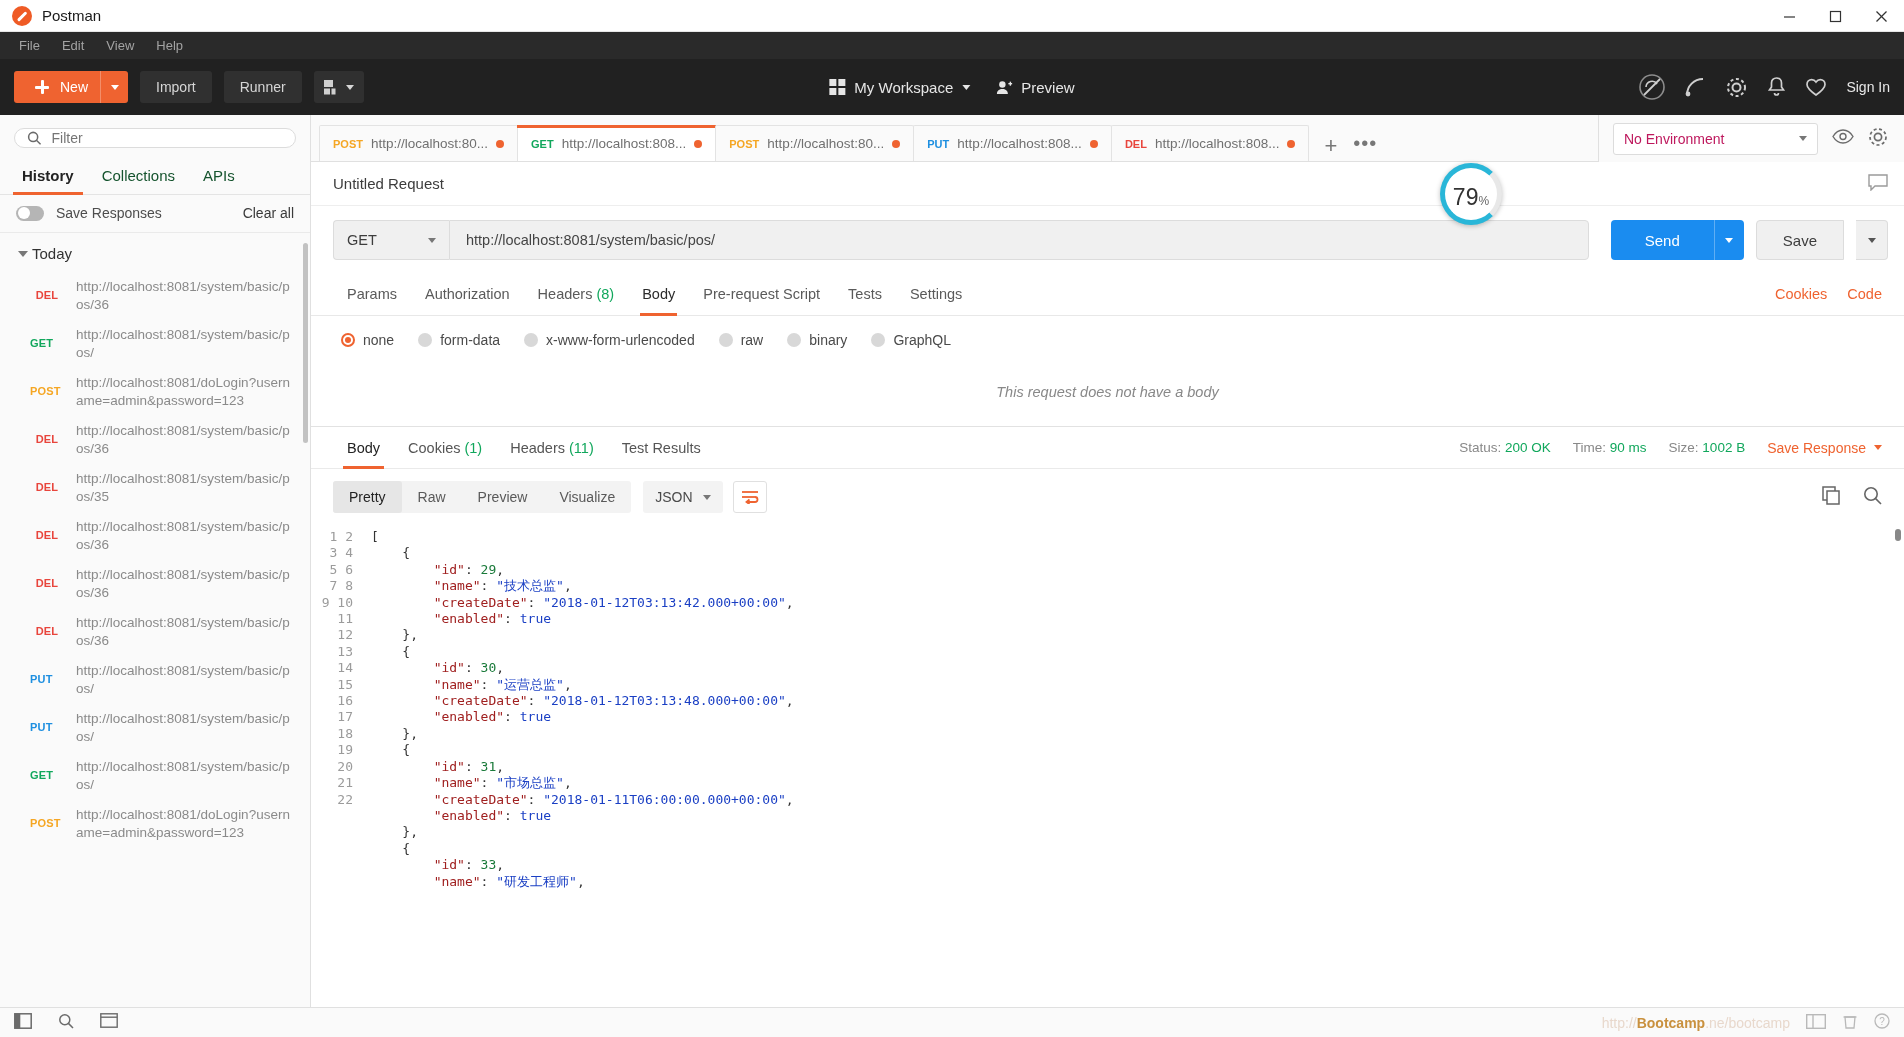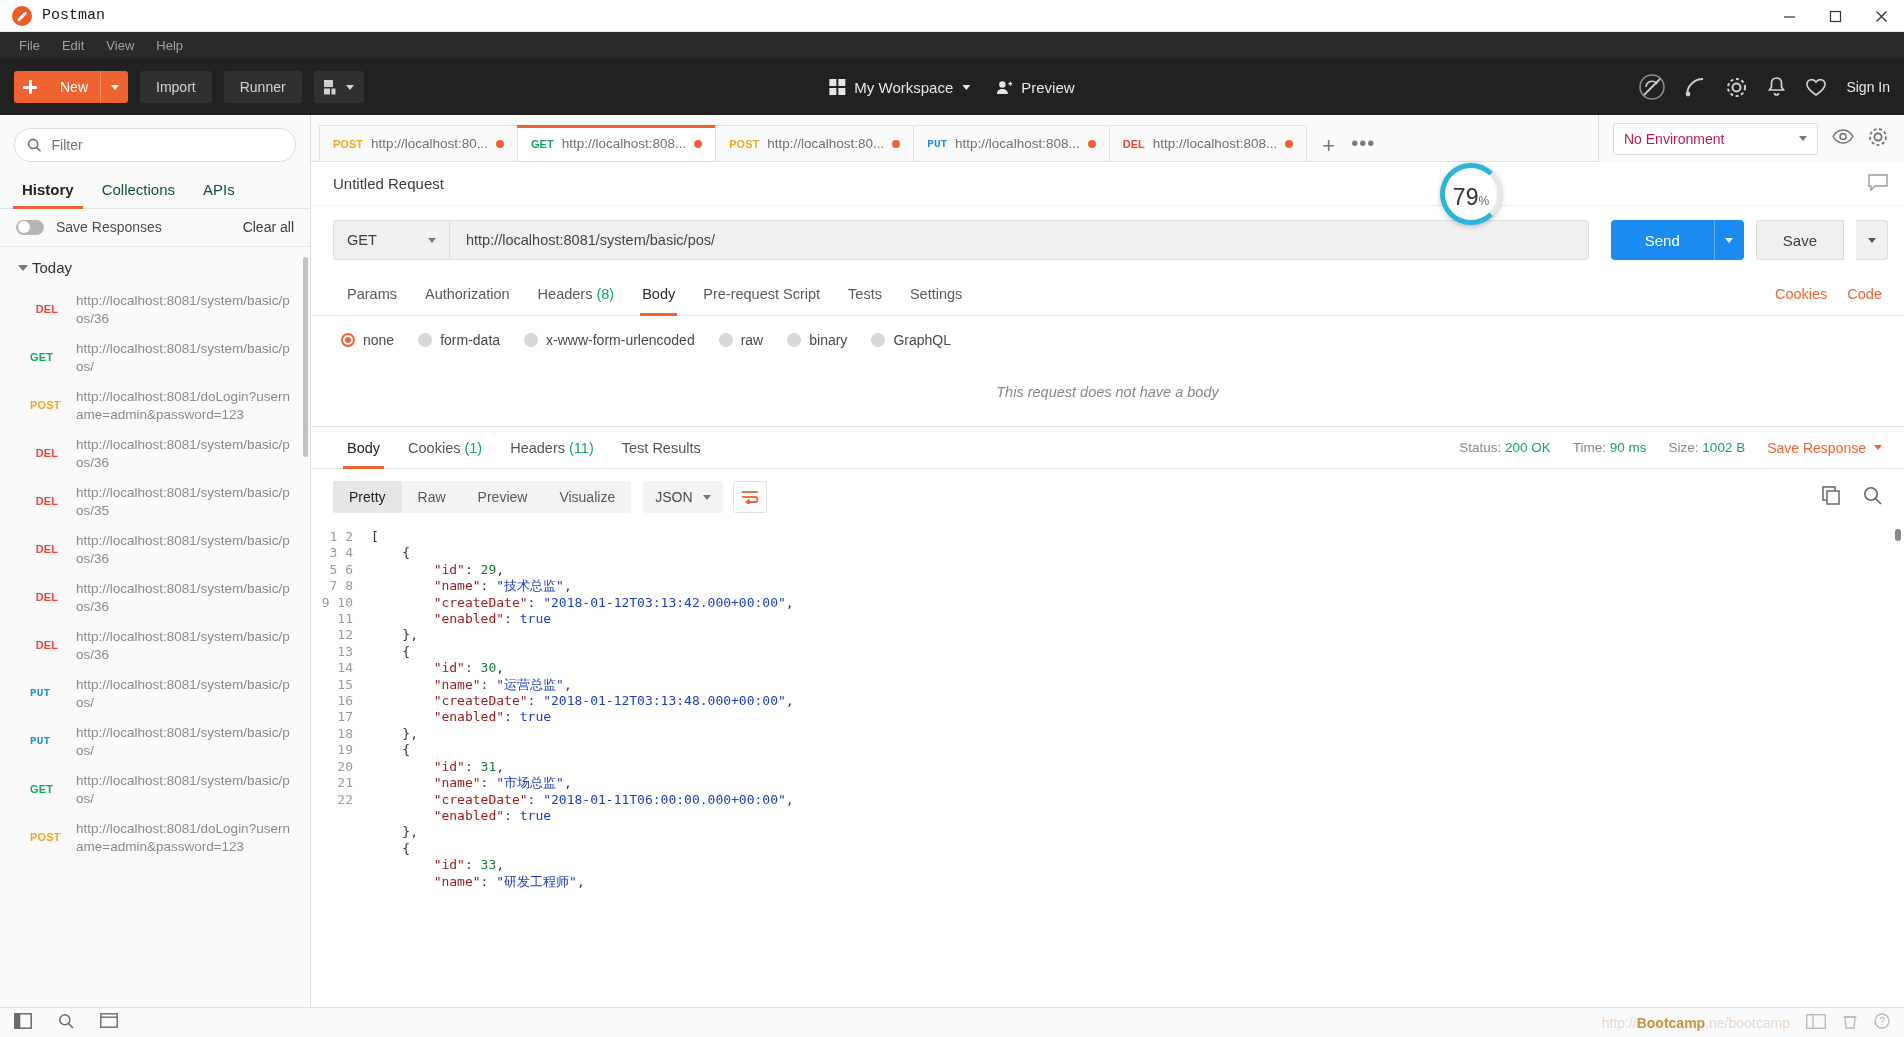--- a/index.html
+++ b/index.html
@@ -17,21 +17,21 @@
     border-bottom: 1px solid #e6e6e6; position: relative;
   }
   .tb-logo {
     width: 20px; height: 20px; margin-left: 12px; border-radius: 50%;
     background: #ef5b25; position: relative; flex: none;
   }
   .tb-logo::after {
     content: ""; position: absolute; left: 4px; top: 9px; width: 12px; height: 2.5px;
     background: #fff; transform: rotate(-45deg); border-radius: 2px;
   }
-  .tb-title { margin-left: 10px; font-size: 15px; color: #1a1a1a; font-family: Liberation Mono, monospace; }
+  .tb-title { margin-left: 10px; font-size: 15px; color: #1a1a1a; }
   .win-btns { position: absolute; right: 0; top: 0; height: 32px; display: flex; }
   .win-btn {
     width: 46px; height: 32px; display: flex; align-items: center; justify-content: center;
     font-size: 13px; color: #333;
   }
   .win-btn svg { display:block; }
 
   
   .menubar {
     height: 27px; background: #2a2a2a; display: flex; align-items: center; padding-left: 8px;
@@ -40,21 +40,21 @@
 
   
   .toolbar {
     height: 56px; background: #212121; display: flex; align-items: center; padding: 0 14px;
     position: relative;
   }
   .btn-new {
     display: flex; align-items: center; height: 32px; background: #ef6330; color: #fff;
     border-radius: 3px; font-size: 14px; overflow: hidden;
   }
-  .btn-new .lbl { display: flex; align-items: center; padding: 0 12px 0 9px; gap: 23px; height: 32px;}
+  .btn-new .lbl { display: flex; align-items: center; padding: 0 12px 0 21px; gap: 11px; height: 32px;}
   .btn-new .plus {
     display:inline-block; width: 14px; height: 14px; position: relative;
   }
   .btn-new .plus::before, .btn-new .plus::after {
     content:""; position:absolute; background:#fff; border-radius:1px;
   }
   .btn-new .plus::before { left:0; top:5.5px; width:14px; height:3px; }
   .btn-new .plus::after { top:0; left:5.5px; height:14px; width:3px; }
   .btn-new .caret {
     width: 28px; height: 32px; display: flex; align-items: center; justify-content: center;
@@ -83,21 +83,21 @@
   .signin { color: #e8e8e8; font-size: 14px; }
 
   
   .body-area { display: flex; height: calc(1037px - 32px - 27px - 56px - 30px); }
 
   
   .sidebar { width: 311px; background: #fafafa; border-right: 1px solid #e0e0e0; position: relative;
              display: flex; flex-direction: column; }
   .filter-wrap { padding: 13px 14px 10px 14px; }
   .filter-box {
-    height: 34px; border: 1px solid #dcdcdc; border-radius: 16px; background: #fff;
+    height: 20px; border: 1px solid #dcdcdc; border-radius: 16px; background: #fff;
     display: flex; align-items: center; padding: 0 12px; gap: 10px;
   }
   .filter-box input {
     border: none; outline: none; font-size: 14px; color: #9a9a9a; background: transparent; width: 100%;
     font-family: "Liberation Sans", sans-serif;
   }
   .sb-tabs { display: flex; padding: 0 8px; border-bottom: 1px solid #e4e4e4; }
   .sb-tab {
     font-size: 15px; color: #14532d; padding: 9px 14px 10px 14px; position: relative;
   }
@@ -127,21 +127,21 @@
   }
   .today-lbl { font-size: 15px; color: #333; }
   .hist-item { display: flex; padding: 6px 14px 6px 30px; gap: 12px; align-items: flex-start; }
   .hist-method {
     font-size: 11px; font-weight: bold; width: 34px; flex: none; text-align: left;
     padding-top: 11px; letter-spacing: .2px;
   }
   .m-del { color: #e8453c; text-align: center; }
   .m-get { color: #11a75c; }
   .m-post { color: #f5a623; }
-  .m-put { color: #1e8fe0; font-family: Liberation Mono, monospace; }
+  .m-put { color: #1e8fe0; }
   .hist-url {
     font-size: 13.5px; color: #8a8a8a; line-height: 18px; word-break: break-all; max-width: 215px;
   }
   .sb-scrollbar {
     position: absolute; right: 2px; top: 10px; width: 5px; height: 200px; border-radius: 3px;
     background: #c2c2c2;
   }
 
   
   .reqcol { flex: 1; display: flex; flex-direction: column; min-width: 0; position: relative; }

